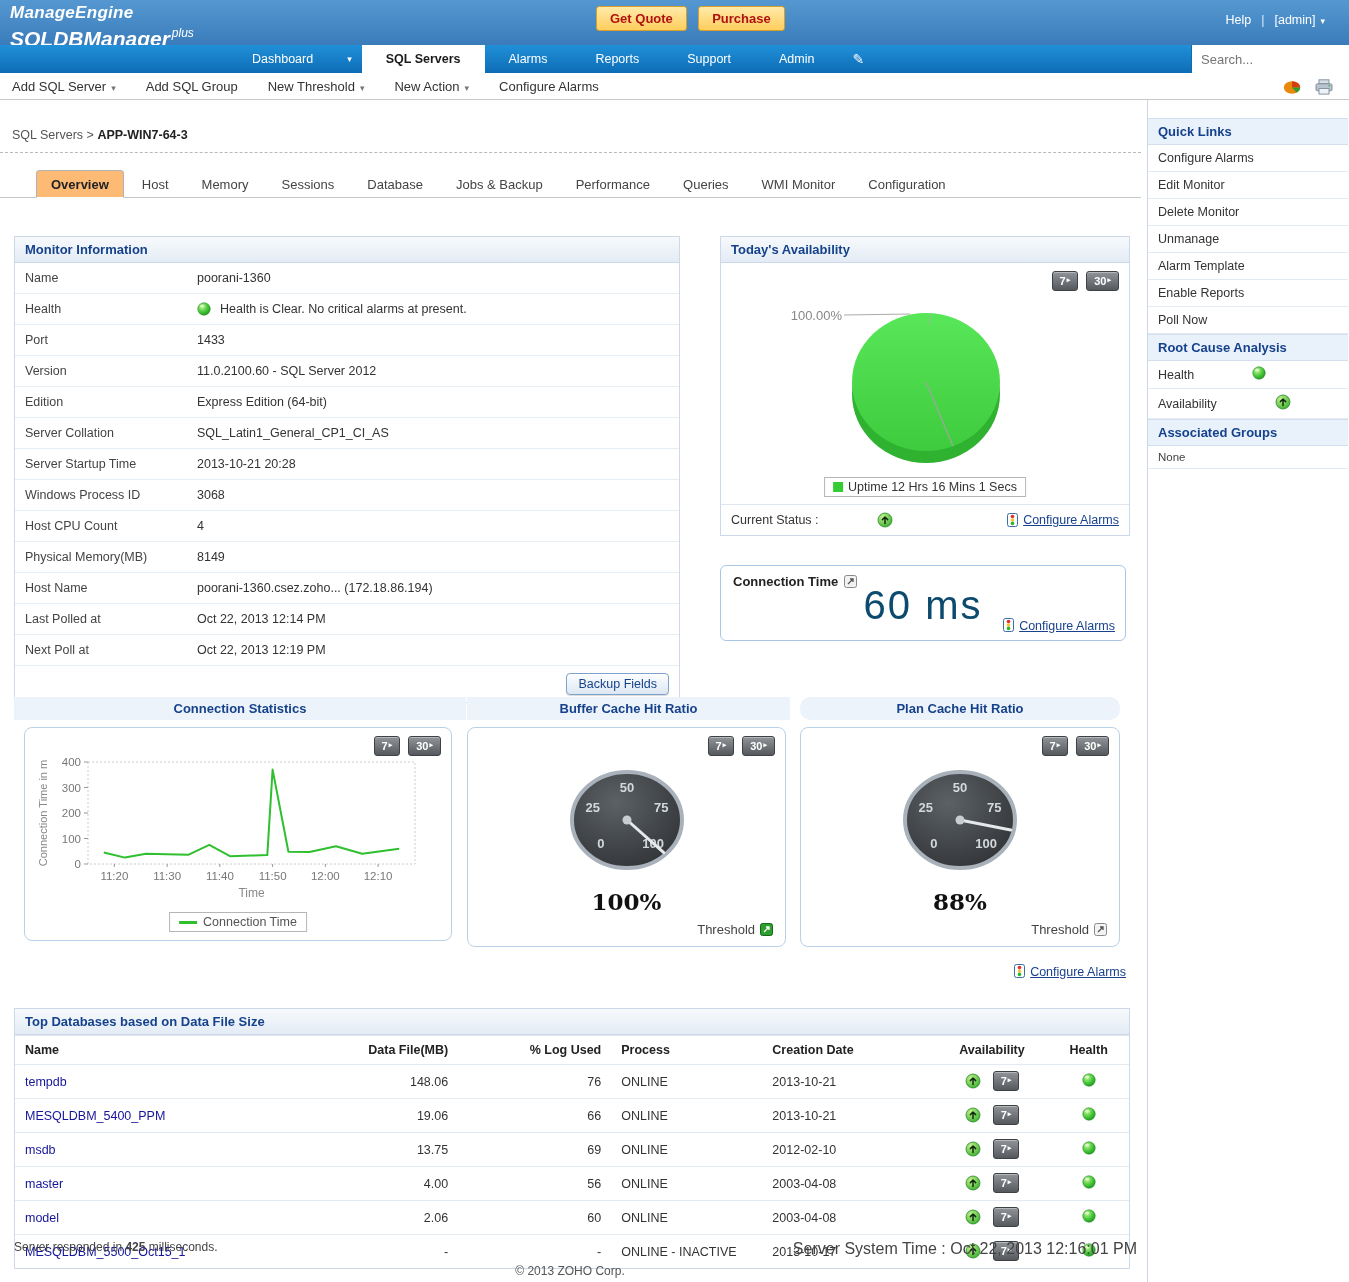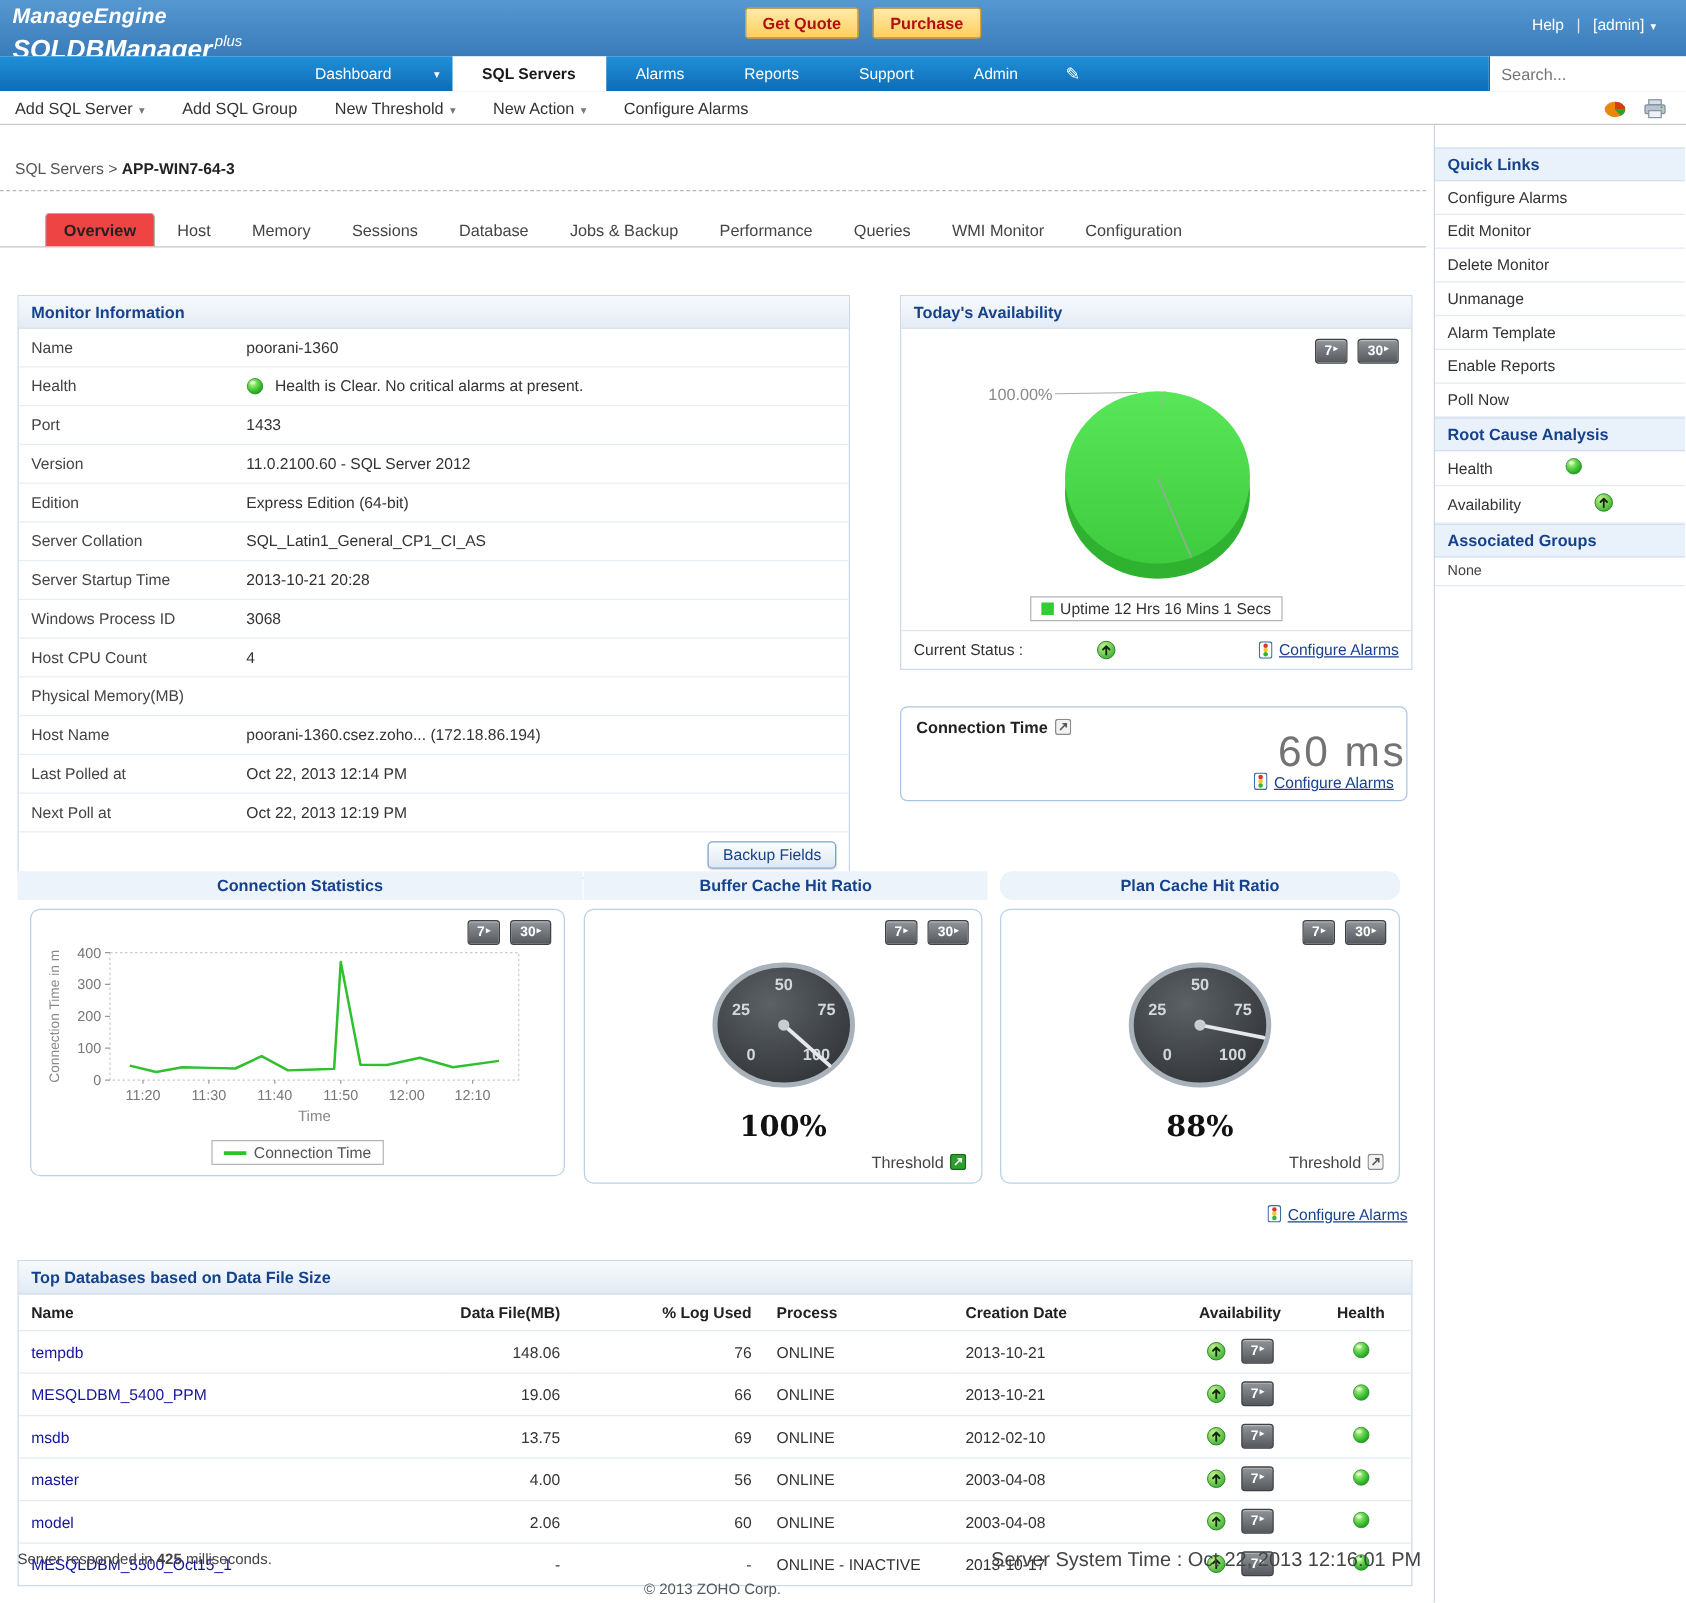--- a/index.html
+++ b/index.html
@@ -50,21 +50,21 @@
   #sidebar { position:absolute; left:1147px; top:100px; width:201px; height:1182px;
     border-left:1px solid #ccd7e6; background:#fff; padding-top:18px; }
 
   
   #breadcrumb { position:absolute; left:12px; top:28px; font-size:12.5px; color:#555; }
   #breadcrumb .bc-cur { font-weight:bold; color:#222; }
   #bc-divider { position:absolute; left:0; right:6px; top:52px; border-bottom:1px dashed #b9b9b9; }
   #tabs { position:absolute; left:0; right:6px; top:70px; height:28px; border-bottom:1px solid #c6c6c6; padding-left:36px; }
   .tab { display:inline-block; height:28px; line-height:27px; padding:0 14px; margin-right:3px;
     font-size:13px; color:#444; cursor:pointer; border:1px solid transparent; }
-  .tab.active { background:#ef4444; border:1px solid #b3b3b3; border-bottom-color:#fff;
+  .tab.active { background:#fdba74; border:1px solid #b3b3b3; border-bottom-color:#fff;
     border-radius:4px 4px 0 0; font-weight:bold; color:#222; }
 
   
   .panel { position:absolute; border:1px solid #cdd9e8; background:#fff; }
   .panel-h { background:linear-gradient(#f7fafc,#e3ebf5); border-bottom:1px solid #cdd9e8;
     padding:5px 10px; font-size:13px; font-weight:bold; color:#15428b; }
   #monitor-panel { left:14px; top:136px; width:666px; }
   .mi-row { display:flex; border-top:1px solid #e7edf5; }
   .mi-row:first-child { border-top:none; }
   .mi-label { width:172px; padding:8px 10px; color:#444; font-size:12.5px; }
@@ -93,22 +93,22 @@
     display:flex; align-items:center; padding:0 10px; font-size:12.5px; color:#333; }
   #avail-foot .ic-up { margin-left:58px; }
   .cfg-link { color:#19418e; text-decoration:underline; font-size:12.5px; margin-left:5px; }
   .cfg-wrap { margin-left:auto; display:flex; align-items:center; }
 
   
   #conn-box { position:absolute; left:720px; top:465px; width:406px; height:76px;
     border:1px solid #a9c7e4; border-radius:6px; background:#fff; }
   #conn-title { padding:8px 0 0 12px; font-size:13px; font-weight:bold; color:#222;
     display:flex; align-items:center; gap:6px; }
-  #conn-value { position:absolute; left:0; right:0; top:17px; text-align:right;
-    font-size:34px; color:#737373; letter-spacing:2px; }
+  #conn-value { position:absolute; left:0; right:0; top:17px; text-align:center;
+    font-size:40px; color:#0c4a6e; letter-spacing:2px; }
   #conn-cfg { position:absolute; right:10px; bottom:7px; display:flex; align-items:center; }
 
   
   .chart-col-h { position:absolute; top:597px; background:#edf3fa; color:#15428b; font-weight:bold;
     font-size:13px; text-align:center; padding:4px 0; }
   #cs-header { left:14px; width:452px; }
   #bc-header { left:467px; width:323px; }
   #pc-header { left:800px; width:320px;border-radius:10px; }
   .round-box { position:absolute; border:1px solid #b9d1e8; border-radius:8px; background:#fff; }
   #cs-box { left:24px; top:627px; width:428px; height:214px; }
@@ -291,20 +291,21 @@
         <div class="mi-row">
           <div class="mi-label">Windows Process ID</div>
           <div class="mi-value">3068</div>
         </div>
         <div class="mi-row">
           <div class="mi-label">Host CPU Count</div>
           <div class="mi-value">4</div>
         </div>
         <div class="mi-row">
           <div class="mi-label">Physical Memory(MB)</div>
+          <div class="mi-value">8149</div>
         </div>
         <div class="mi-row">
           <div class="mi-label">Host Name</div>
           <div class="mi-value">poorani-1360.csez.zoho... (172.18.86.194)</div>
         </div>
         <div class="mi-row">
           <div class="mi-label">Last Polled at</div>
           <div class="mi-value">Oct 22, 2013 12:14 PM</div>
         </div>
         <div class="mi-row">

